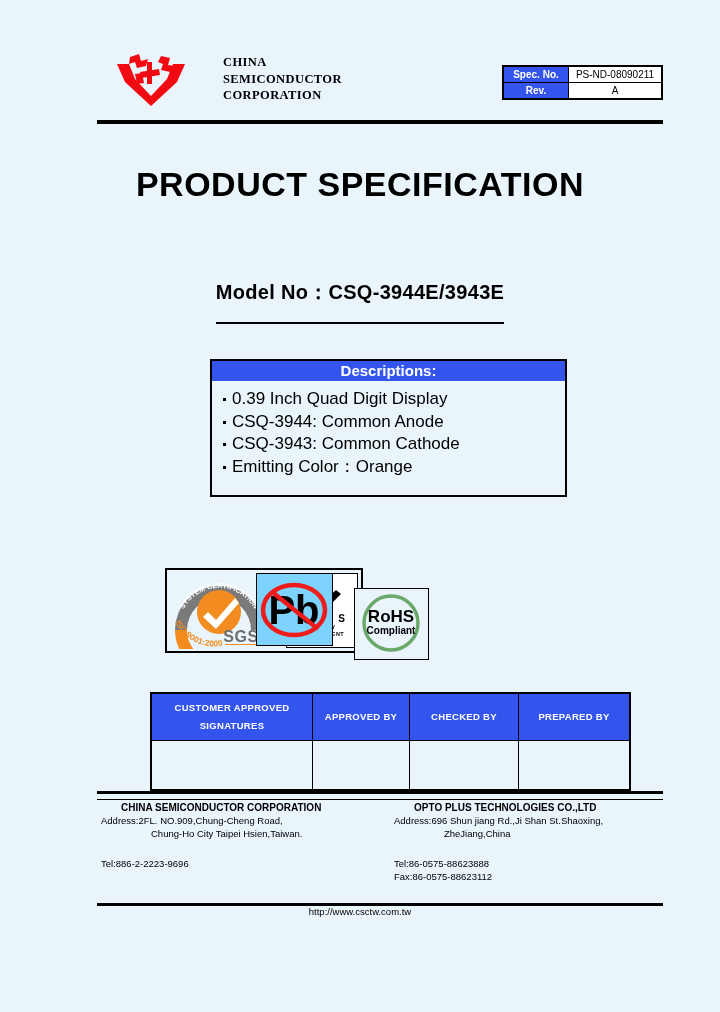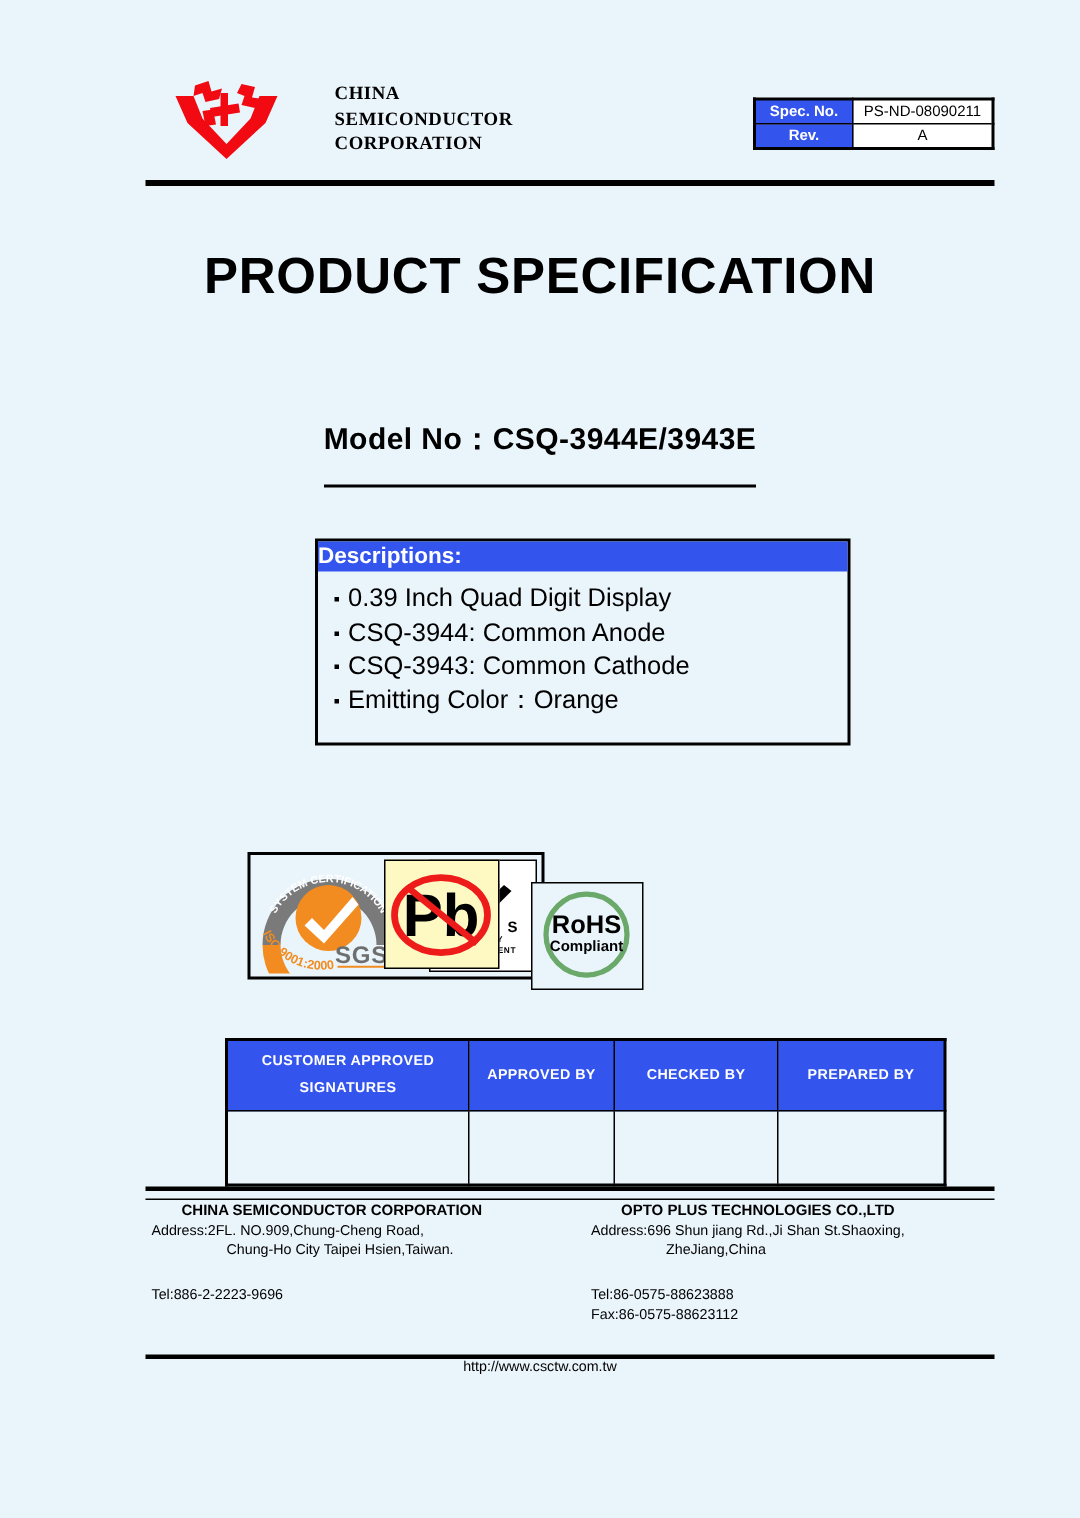--- a/index.html
+++ b/index.html
@@ -120,20 +120,21 @@
     border: 2px solid #000;
     background: #eaf4fb;
     box-sizing: border-box;
   }
   .desc-head {
     height: 20px;
     background: #3355ee;
     color: #fff;
     font-size: 15px;
     font-weight: bold;
+    text-align: center;
     line-height: 20px;
   }
   .desc-list {
     padding: 7px 0 0 11px;
   }
   .desc-item {
     font-size: 17px;
     line-height: 22.5px;
     white-space: nowrap;
   }
@@ -210,21 +211,21 @@
     letter-spacing: 1px;
   }
   .cert-pb {
     position: absolute;
     left: 421px;
     top: 573px;
     width: 77px;
     height: 73px;
     border: 1px solid #000;
     box-sizing: border-box;
-    background: #fef9c3;
+    background: #7dd3fc;
   }
   .cert-rohs {
     position: absolute;
     left: 519px;
     top: 576px;
     width: 75px;
     height: 72px;
     border: 1px solid #000;
     box-sizing: border-box;
     background: #eaf4fb;

